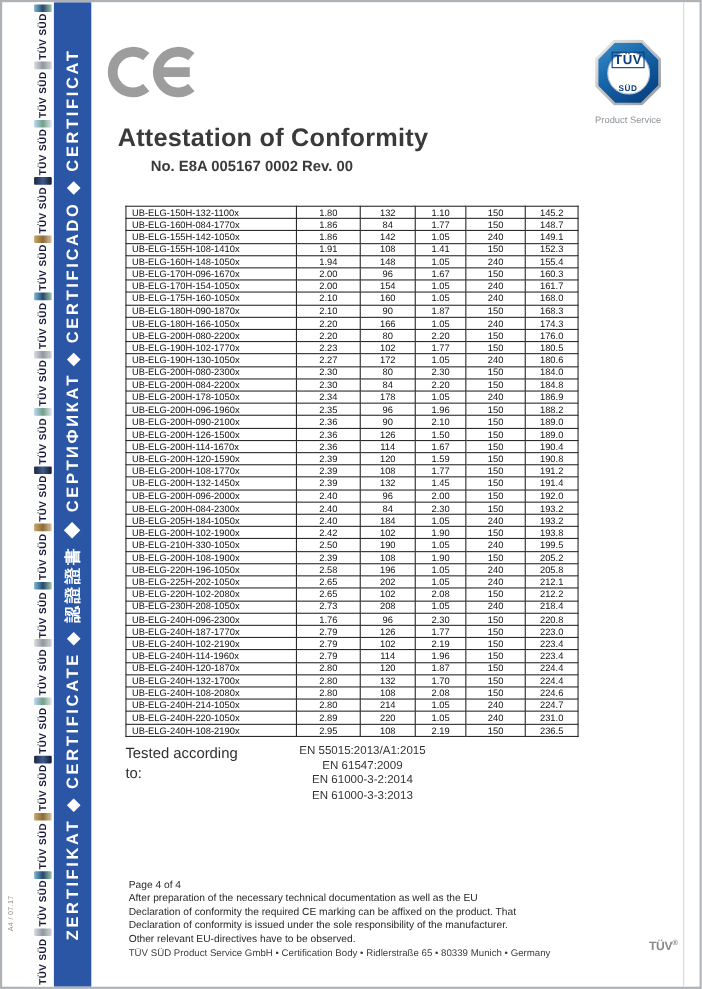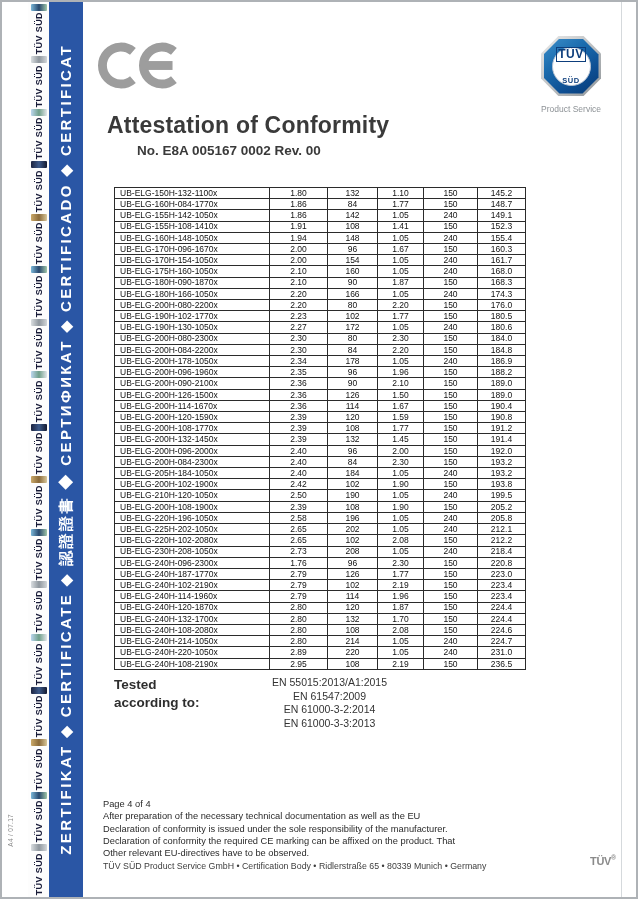--- a/index.html
+++ b/index.html
@@ -73,25 +73,25 @@
   
   .table-wrap { position:absolute; left:112px; top:185px; }
   table.data-table { border-collapse:collapse; table-layout:fixed; width:411px; height:483px; border:1.5px solid #222;padding-left:36px; }
   table.data-table td {
     border:1px solid #2b2b2b; font-size:8.5px; color:#111; text-align:center;
     white-space:nowrap; overflow:hidden; padding:0; vertical-align:middle; line-height:1;
   }
   table.data-table td:first-child { text-align:left; padding-left:5px; }
 
   
-  .tested-label { position:absolute; left:112px; top:674px; width:105px; font-size:13.5px; font-weight:bold; color:#2e2e2e; line-height:1.35; }
+  .tested-label { position:absolute; left:112px; top:674px; width:105px; font-size:13.5px; font-weight:normal; color:#2e2e2e; line-height:1.35; }
   .standards { position:absolute; left:270px; top:674px; font-size:10.5px; color:#333; line-height:1.3;text-align:center; }
 
   
-  .footer { position:absolute; left:101px; top:796px; font-size:9.3px; color:#2a2a2a; line-height:1.33; }
+  .footer { position:absolute; left:115px; top:796px; font-size:9.3px; color:#2a2a2a; line-height:1.33; }
   .company-line { font-size:8.8px; color:#3d3d3d; margin-top:1px; }
   .tuv-r { position:absolute; left:588px; top:852px; font-size:11px; font-weight:bold; color:#8a8a8a; letter-spacing:-.3px; }
   .tuv-r sup { font-size:7px; }
 </style>
 </head>
 <body>
 
 <div class="scan">
 
   <div class="holo-strip">
@@ -379,21 +379,21 @@
           </tr>
           <tr>
             <td>UB-ELG-200H-102-1900x</td>
             <td>2.42</td>
             <td>102</td>
             <td>1.90</td>
             <td>150</td>
             <td>193.8</td>
           </tr>
           <tr>
-            <td>UB-ELG-210H-120-1050x</td>
+            <td>UB-ELG-210H-330-1050x</td>
             <td>2.50</td>
             <td>190</td>
             <td>1.05</td>
             <td>240</td>
             <td>199.5</td>
           </tr>
           <tr>
             <td>UB-ELG-200H-108-1900x</td>
             <td>2.39</td>
             <td>108</td>
@@ -521,22 +521,22 @@
   <div class="standards">
     <div>EN 55015:2013/A1:2015</div>
     <div>EN 61547:2009</div>
     <div>EN 61000-3-2:2014</div>
     <div>EN 61000-3-3:2013</div>
   </div>
 
   <div class="footer">
     <div>Page 4 of 4</div>
     <div>After preparation of the necessary technical documentation as well as the EU</div>
+    <div>Declaration of conformity the required CE marking can be affixed on the product. That</div>
     <div>Declaration of conformity is issued under the sole responsibility of the manufacturer.</div>
-    <div>Declaration of conformity the required CE marking can be affixed on the product. That</div>
     <div>Other relevant EU-directives have to be observed.</div>
     <div class="company-line">TÜV SÜD Product Service GmbH • Certification Body • Ridlerstraße 65 • 80339 Munich • Germany</div>
   </div>
 
   <div class="tuv-r"><span>TÜV</span><sup>®</sup></div>
 
   <div class="right-edge-line"></div>
 </div>
 
 </body></html>

